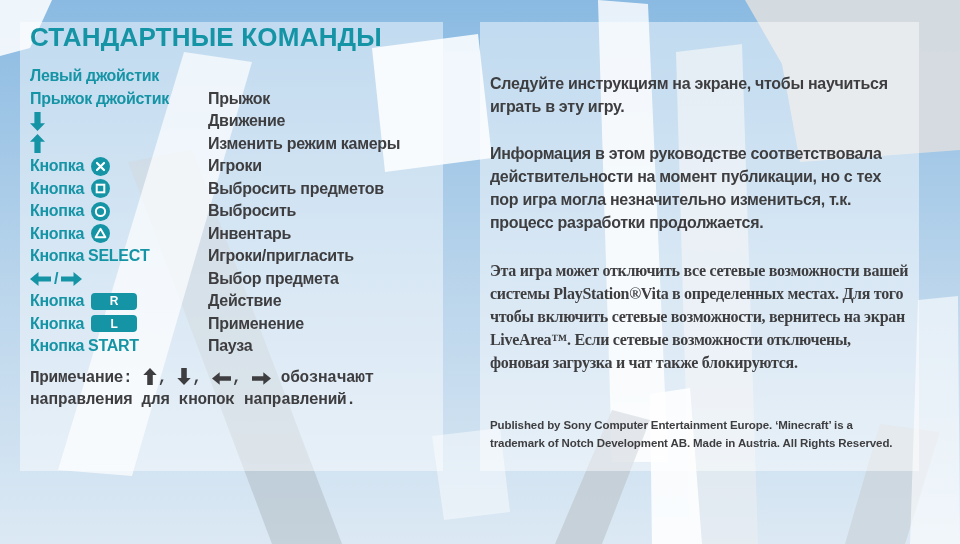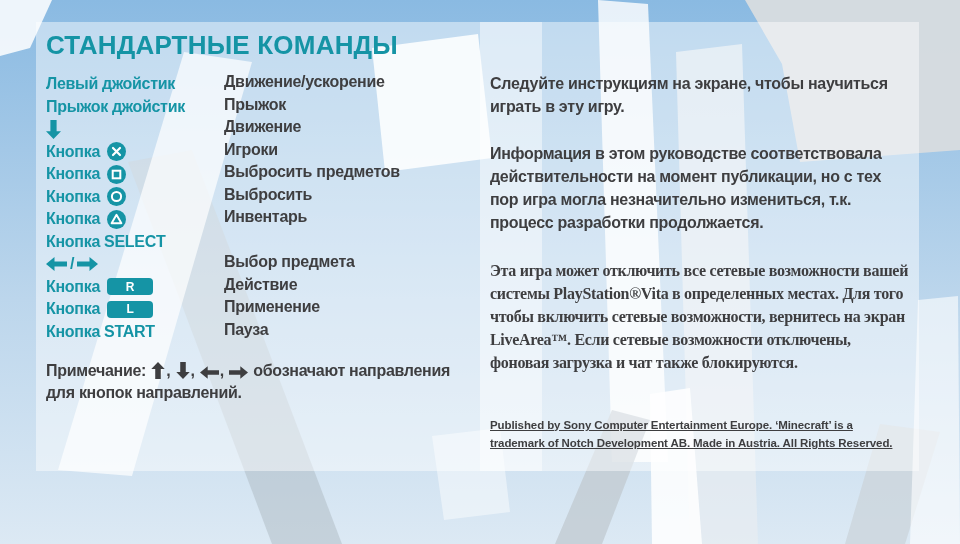--- a/index.html
+++ b/index.html
@@ -15,32 +15,32 @@
   }
   
   .bg{position:absolute;inset:0;width:960px;height:544px;}
   
   .panel{
     position:absolute;
     top:22px;
     height:449px;
     background:rgba(255,255,255,0.46);
   }
-  .panel-left{left:36px;width:506px;padding:8px 10px 0 10px;}
+  .panel-left{left:20px;width:423px;padding:0 10px 0 10px;}
   .panel-right{left:480px;width:439px;padding:50px 10px 0 10px;}
   
   .title{
     color:var(--accent);
     font-size:26px;
     letter-spacing:0.2px;
     line-height:30px;
   }
   
   .commands{margin-top:13px;}
-  .cmd-row{display:flex;height:22.5px;}
+  .cmd-row{display:flex;align-items:center;height:22.5px;}
   .cmd-label{
     width:178px;
     display:flex;align-items:center;gap:7px;
     color:var(--accent);
     font-size:16px;letter-spacing:-0.3px;
     flex-shrink:0;
   }
   .cmd-action{
     color:var(--text);
     font-size:16px;letter-spacing:-0.3px;
@@ -52,41 +52,41 @@
   .arrow{display:inline-block;flex-shrink:0;}
   .badge{
     display:inline-flex;align-items:center;justify-content:center;
     width:46px;height:17px;
     background:var(--accent);
     border-radius:4px;
     color:#fff;font-size:12px;line-height:1;
   }
   
   .note{
-    margin-top:17px;
+    margin-top:9px;
     color:var(--text);
     font-size:16px;letter-spacing:-0.3px;
     line-height:22px;
     width:423px;
+    font-family:Liberation Mono, monospace;
   }
   .note .arrow{vertical-align:-3px;margin:0 1px;}
   
   .info-par{
     color:var(--text);
     font-size:16px;letter-spacing:-0.3px;
     line-height:23px;
   }
   .info-par + .info-par{margin-top:24px;}
   .legal{
     margin-top:42px;
     color:var(--text);
     font-size:11.5px;letter-spacing:-0.1px;
     line-height:18px;
     width:410px;
-    text-decoration:underline;
   }
 </style>
 </head>
 <body>
 
 <svg class="bg" viewBox="0 0 960 544" preserveAspectRatio="none" aria-hidden="true">
   <defs>
     <linearGradient id="sky" x1="0" y1="0" x2="0" y2="1">
       <stop offset="0" stop-color="#8ABAE2"></stop>
       <stop offset="0.55" stop-color="#BCD6EC"></stop>
@@ -111,39 +111,46 @@
 
 <div class="panel panel-left">
   <div class="title">СТАНДАРТНЫЕ КОМАНДЫ</div>
 
   <div class="commands">
 
     <div class="cmd-row">
       <span class="cmd-label">
           <span>Левый джойстик</span>
         </span>
-      <span class="cmd-action">Движение/ускорение</span>
     </div>
 
     <div class="cmd-row">
       <span class="cmd-label">
           <span>Прыжок джойстик</span>
         </span>
       <span class="cmd-action">Прыжок</span>
     </div>
 
     <div class="cmd-row">
       <span class="cmd-label">
         <svg class="arrow" width="15" height="19" viewBox="0 0 15 19">
             <path fill="#1594A5" d="M7.5 19 L0 11.2 H4.4 V0 H10.6 V11.2 H15 Z"></path>
           </svg>
       </span>
       <span class="cmd-action">Движение</span>
     </div>
 
+    <div class="cmd-row">
+      <span class="cmd-label">
+        <svg class="arrow" width="15" height="19" viewBox="0 0 15 19">
+            <path fill="#1594A5" d="M7.5 0 L15 7.8 H10.6 V19 H4.4 V7.8 H0 Z"></path>
+          </svg>
+      </span>
+      <span class="cmd-action">Изменить режим камеры</span>
+    </div>
 
     <div class="cmd-row">
       <span class="cmd-label">
         <span>Кнопка</span>
         <svg class="ps-icon" viewBox="0 0 19 19">
             <circle cx="9.5" cy="9.5" r="9.5" fill="#1594A5"></circle>
             <path d="M6 6 L13 13 M13 6 L6 13" stroke="#fff" stroke-width="2.2" stroke-linecap="round"></path>
           </svg>
       </span>
       <span class="cmd-action">Игроки</span>
@@ -179,20 +186,21 @@
             <path d="M9.5 4.8 L14.4 13.2 H4.6 Z" fill="none" stroke="#fff" stroke-width="1.9" stroke-linejoin="round"></path>
           </svg>
       </span>
       <span class="cmd-action">Инвентарь</span>
     </div>
 
     <div class="cmd-row">
       <span class="cmd-label">
           <span>Кнопка SELECT</span>
         </span>
+      <span class="cmd-action">Игроки/пригласить</span>
     </div>
 
     <div class="cmd-row">
       <span class="cmd-label" style="gap:3px;">
         <svg class="arrow" width="21" height="14" viewBox="0 0 21 14">
             <path fill="#1594A5" d="M0 7 L8.5 0 V4.4 H21 V9.6 H8.5 V14 Z"></path>
           </svg>
         <span class="slash">/</span>
         <svg class="arrow" width="21" height="14" viewBox="0 0 21 14">
             <path fill="#1594A5" d="M21 7 L12.5 0 V4.4 H0 V9.6 H12.5 V14 Z"></path>

